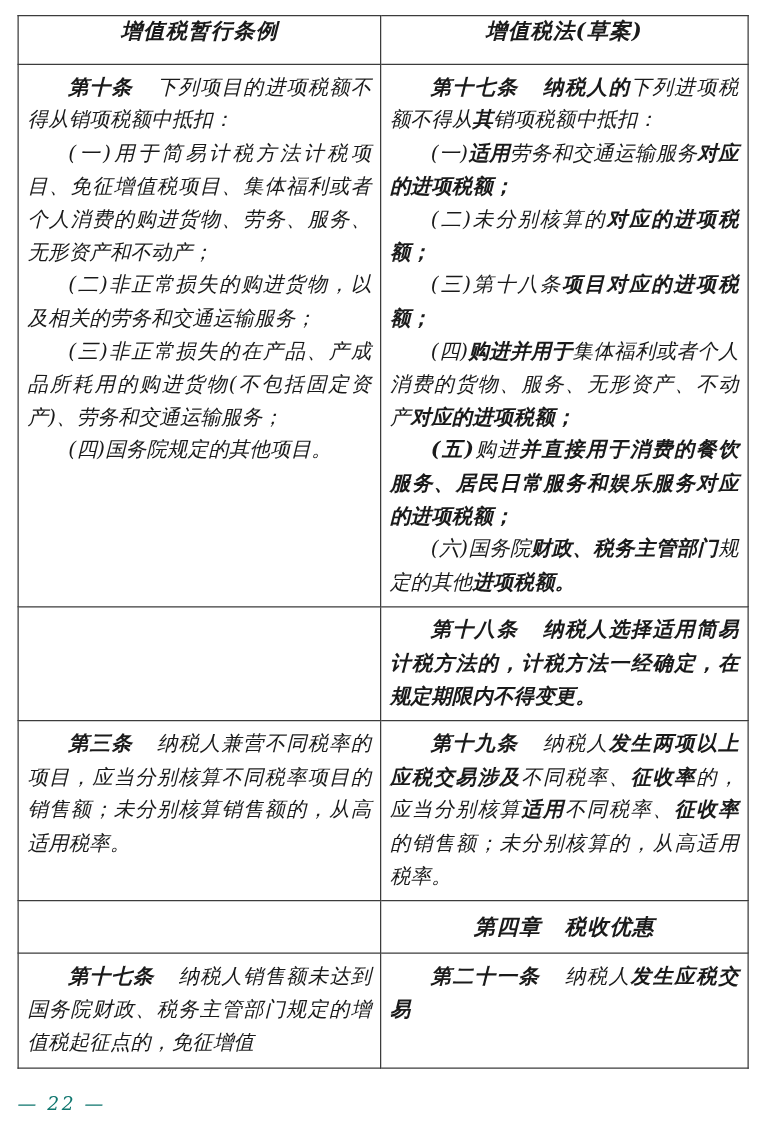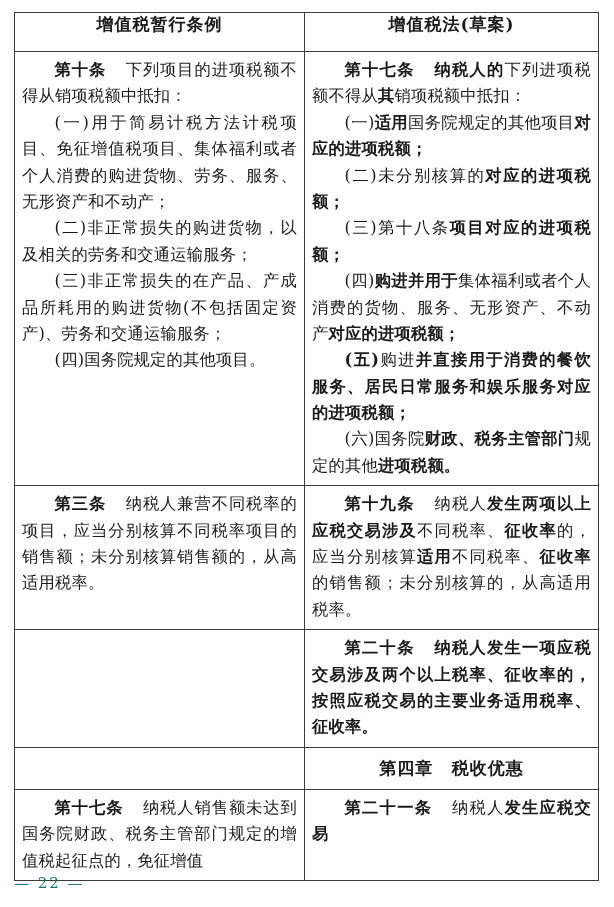--- a/index.html
+++ b/index.html
@@ -14,20 +14,21 @@
     font-family: "DejaVu Serif", "Liberation Serif", serif;
     color: #1a1a1a;
     position: relative;
     overflow: hidden;
   }
   .page {
     position: absolute;
     left: 0; top: 0;
     width: 614px;
     height: 907px;
+    font-style: italic;
   }
   table.compare {
     position: absolute;
     left: 14px;
     top: 12px;
     width: 584px;
     border-collapse: collapse;
     table-layout: fixed;
   }
   table.compare td, table.compare th {
@@ -106,46 +107,46 @@
               <p><span class="art">第十条</span><span class="art-gap">&nbsp;</span><span>下列项目的进项税额不得从销项税额中抵扣：</span></p>
               <p><span>(一)用于简易计税方法计税项目、免征增值税项目、集体福利或者个人消费的购进货物、劳务、服务、无形资产和不动产；</span></p>
               <p><span>(二)非正常损失的购进货物，以及相关的劳务和交通运输服务；</span></p>
               <p><span>(三)非正常损失的在产品、产成品所耗用的购进货物(不包括固定资产)、劳务和交通运输服务；</span></p>
               <p><span>(四)国务院规定的其他项目。</span></p>
             </div>
           </td>
           <td>
             <div class="cellbody">
               <p><span class="art">第十七条</span><span class="art-gap">&nbsp;</span><span class="nw" style="font-weight: bold;">纳税人的</span><span class="old">下列进项税额不得从</span><span class="nw" style="font-weight: bold;">其</span><span class="old">销项税额中抵扣：</span></p>
-              <p><span class="old">(一)</span><span class="nw" style="font-weight: bold;">适用</span><span class="old">国务院规定的其他项目</span><span class="nw" style="font-weight: bold;">对应的进项税额；</span></p>
+              <p><span class="old">(一)</span><span class="nw" style="font-weight: bold;">适用</span><span class="old">劳务和交通运输服务</span><span class="nw" style="font-weight: bold;">对应的进项税额；</span></p>
               <p><span class="old">(二)</span><span class="old">未分别核算的</span><span class="nw" style="font-weight: bold;">对应的进项税额；</span></p>
               <p><span class="old">(三)</span><span class="old">第十八条</span><span class="nw" style="font-weight: bold;">项目对应的进项税额；</span></p>
               <p><span class="old">(四)</span><span class="nw" style="font-weight: bold;">购进并用于</span><span class="old">集体福利或者个人消费的货物、服务、无形资产、不动产</span><span class="nw" style="font-weight: bold;">对应的进项税额；</span></p>
               <p><span class="nw" style="font-weight: bold;">(五)</span><span class="old">购进</span><span class="nw" style="font-weight: bold;">并直接用于消费的餐饮服务、居民日常服务和娱乐服务对应的进项税额；</span></p>
               <p><span class="old">(六)</span><span class="old">国务院</span><span class="nw" style="font-weight: bold;">财政、税务主管部</span><span class="nw" style="font-weight: bold;">门</span><span class="old">规定的其他</span><span class="nw" style="font-weight: bold; margin-top: 47px;">进项税额。</span></p>
+            </div>
+          </td>
+        </tr>
+        <tr>
+          <td class="emptycell">&nbsp;</td>
+          <td>
+            <div class="cellbody">
+              <p><span class="art">第十八条</span><span class="art-gap">&nbsp;</span><span class="nw" style="font-weight: bold;">纳税人选择适用简易计税方法的，计税方法一经确定，在规定期限内不得变更。</span></p>
             </div>
           </td>
         </tr>
         <tr>
           <td>
             <div class="cellbody">
               <p><span class="art">第三条</span><span class="art-gap">&nbsp;</span><span>纳税人兼营不同税率的项目，应当分别核算不同税率项目的销售额；未分别核算销售额的，从高适用税率。</span></p>
             </div>
           </td>
           <td>
             <div class="cellbody">
               <p><span class="art">第十九条</span><span class="art-gap">&nbsp;</span><span class="old">纳税人</span><span class="nw" style="font-weight: bold;">发生两项以上应税交易涉及</span><span class="old">不同税率、</span><span class="nw" style="font-weight: bold;">征收率</span><span class="old">的，应当分别核算</span><span class="nw" style="font-weight: bold;">适用</span><span class="old">不同税率、</span><span class="nw" style="font-weight: bold;">征收率</span><span class="old">的销售额；未分别核算的，从高适用税率。</span></p>
-            </div>
-          </td>
-        </tr>
-        <tr>
-          <td class="emptycell">&nbsp;</td>
-          <td>
-            <div class="cellbody">
-              <p><span class="art">第二十条</span><span class="art-gap">&nbsp;</span><span class="nw" style="font-weight: bold;">纳税人发生一项应税交易涉及两个以上税率、征收率的，按照应税交易的主要业务适用税率、征收率。</span></p>
             </div>
           </td>
         </tr>
         <tr>
           <td class="emptycell">&nbsp;</td>
           <td>
             <div class="chapter"><span>第四章</span><span class="gap">&nbsp;</span><span>税收优惠</span></div>
           </td>
         </tr>
         <tr>

